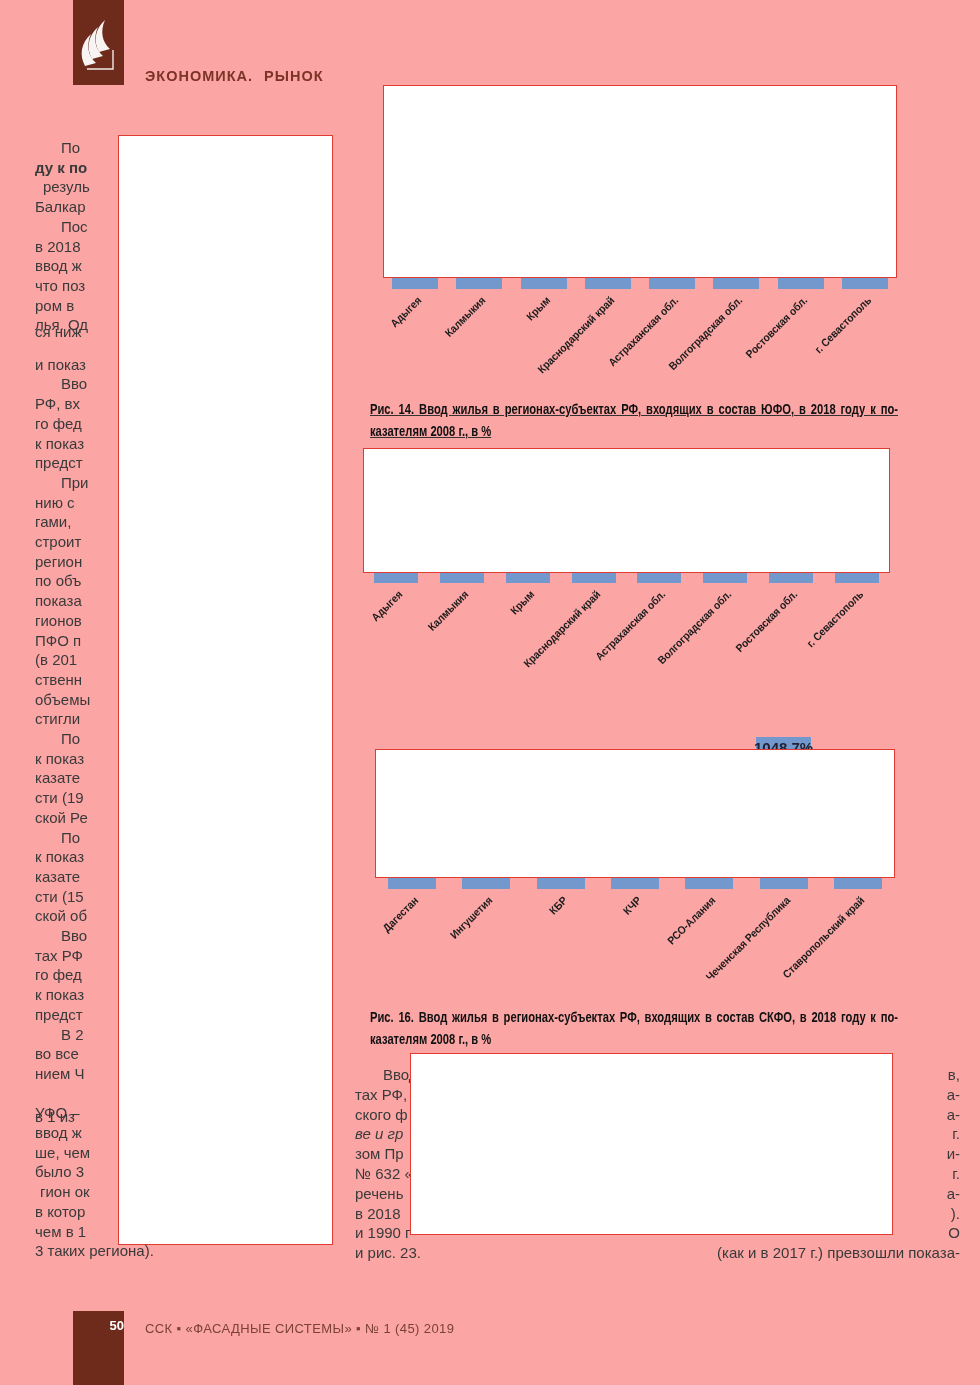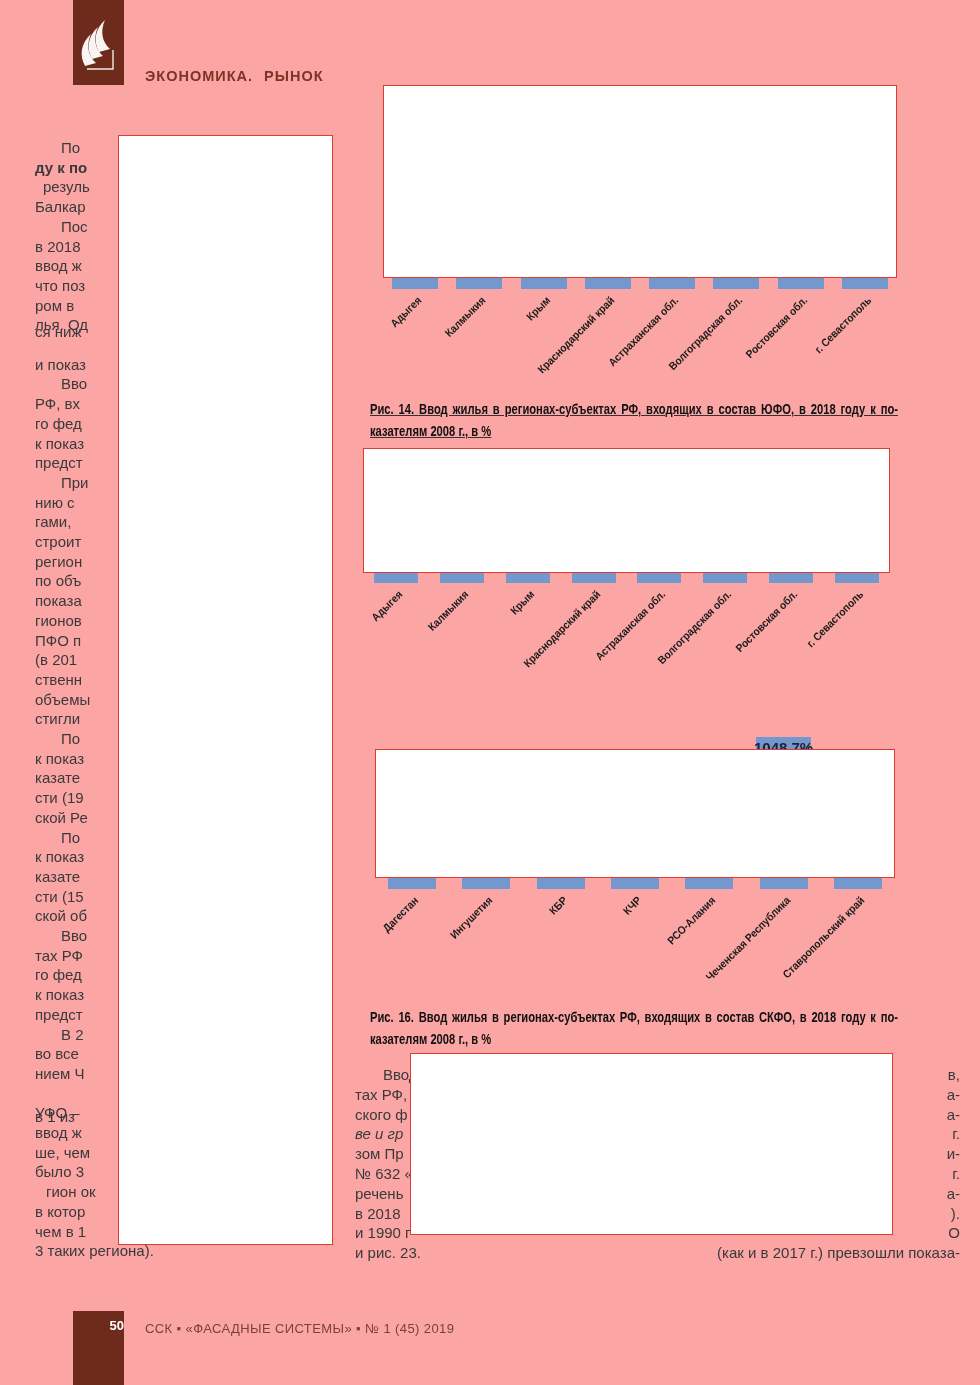--- a/index.html
+++ b/index.html
@@ -96,21 +96,21 @@
       <div class="tline" style="left: 35px; top: 985.1px;">к показ</div>
       <div class="tline" style="left: 35px; top: 1004.8px;">предст</div>
       <div class="tline" style="left: 61px; top: 1024.5px;">В 2</div>
       <div class="tline" style="left: 35px; top: 1044.2px;">во все</div>
       <div class="tline" style="left: 35px; top: 1063.9px;">нием Ч</div>
       <div class="tline" style="left: 35px; top: 1083.6px; margin-top: 23px;">в 1 из</div>
       <div class="tline" style="left: 35px; top: 1103.3px;">УФО –</div>
       <div class="tline" style="left: 35px; top: 1123px;">ввод ж</div>
       <div class="tline" style="left: 35px; top: 1142.7px;">ше, чем</div>
       <div class="tline" style="left: 35px; top: 1162.4px;">было 3</div>
-      <div class="tline" style="left: 46px; top: 1182.1px;">гион ок</div>
+      <div class="tline" style="left: 40px; top: 1182.1px;">гион ок</div>
       <div class="tline" style="left: 35px; top: 1201.8px;">в котор</div>
       <div class="tline" style="left: 35px; top: 1221.5px;">чем в 1</div>
       <div class="tline" style="left: 35px; top: 1241.2px;">3 таких региона).</div>
     </div>
   <div id="charts">
       <div class="stub" style="left: 392.125px; top: 277px; width: 46px; height: 12px; background: rgb(115, 152, 205);"></div>
       <div class="axis-label" style="left: 255.125px; top: 294px;">Адыгея</div>
       <div class="stub" style="left: 456.375px; top: 277px; width: 46px; height: 12px; background: rgb(115, 152, 205);"></div>
       <div class="axis-label" style="left: 319.375px; top: 294px;">Калмыкия</div>
       <div class="stub" style="left: 520.625px; top: 277px; width: 46px; height: 12px; background: rgb(115, 152, 205);"></div>

